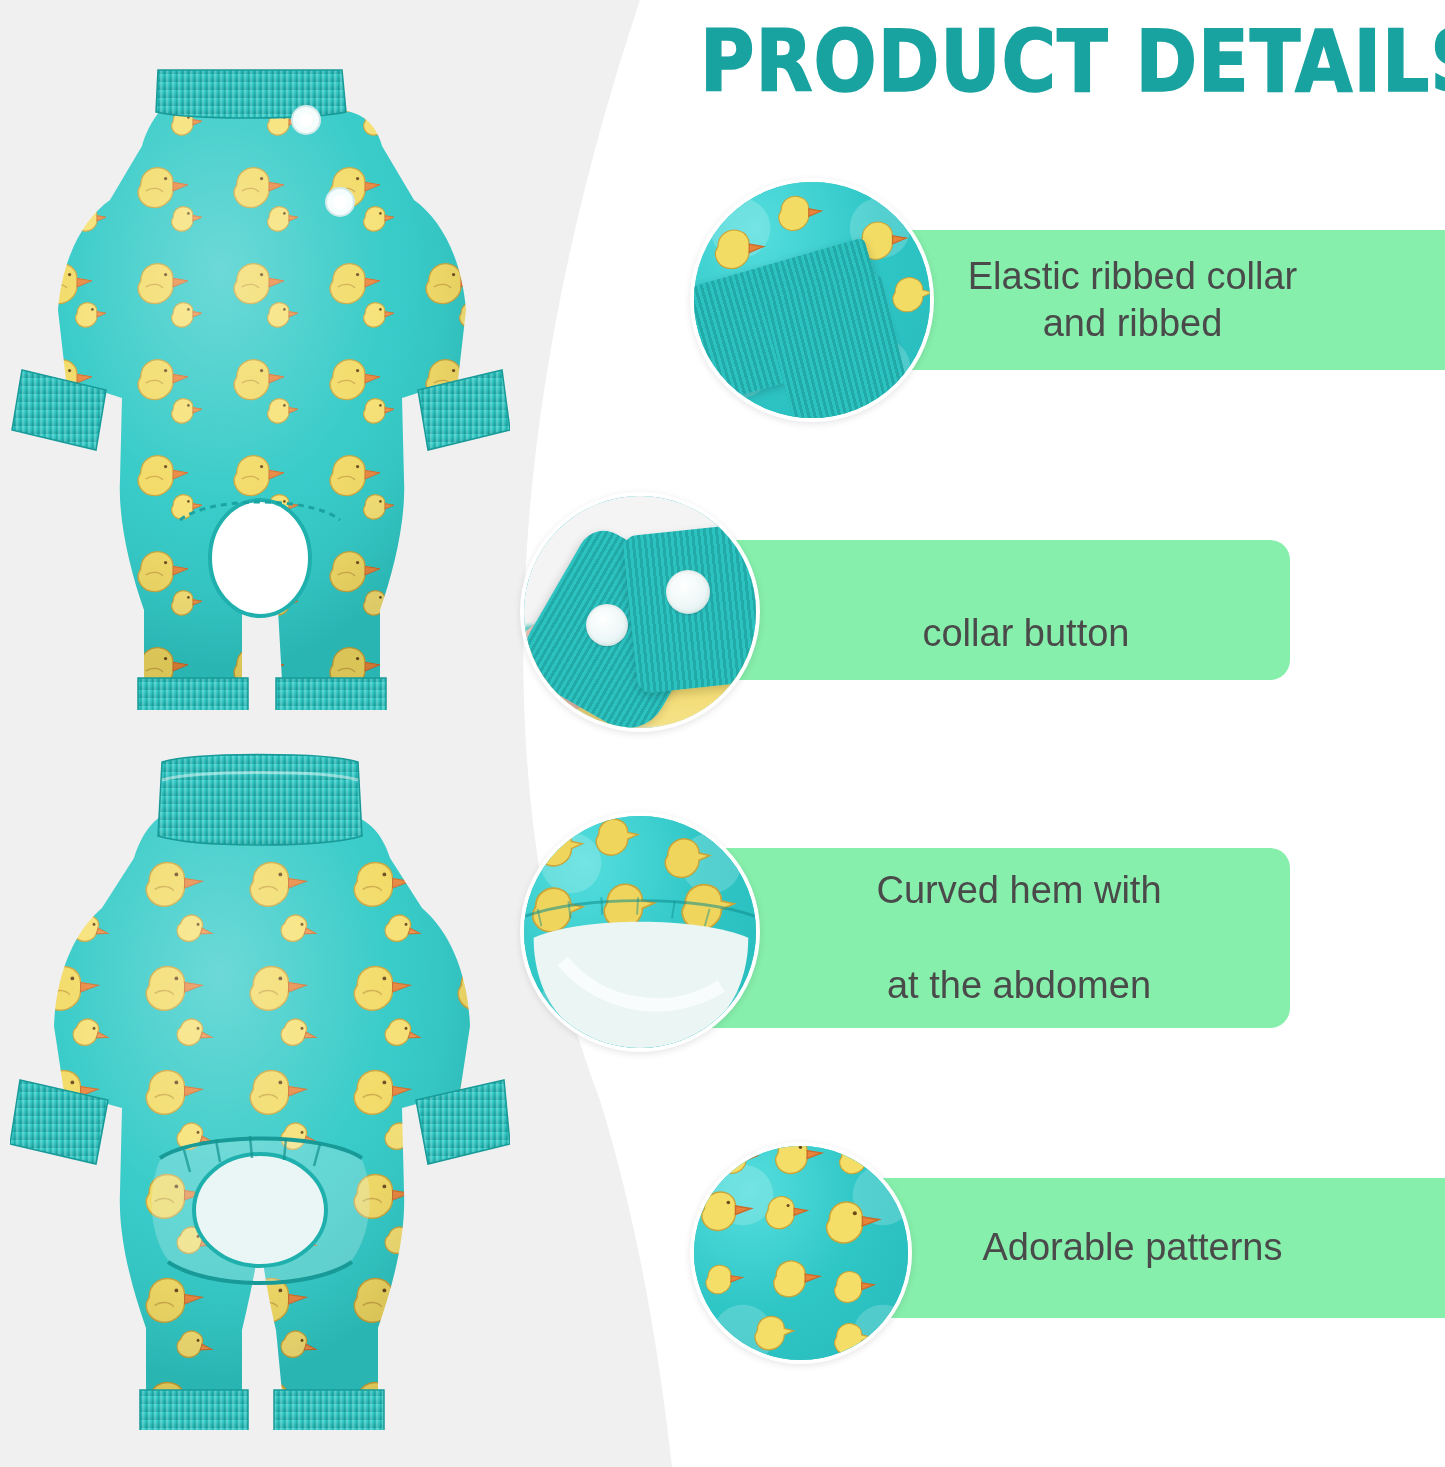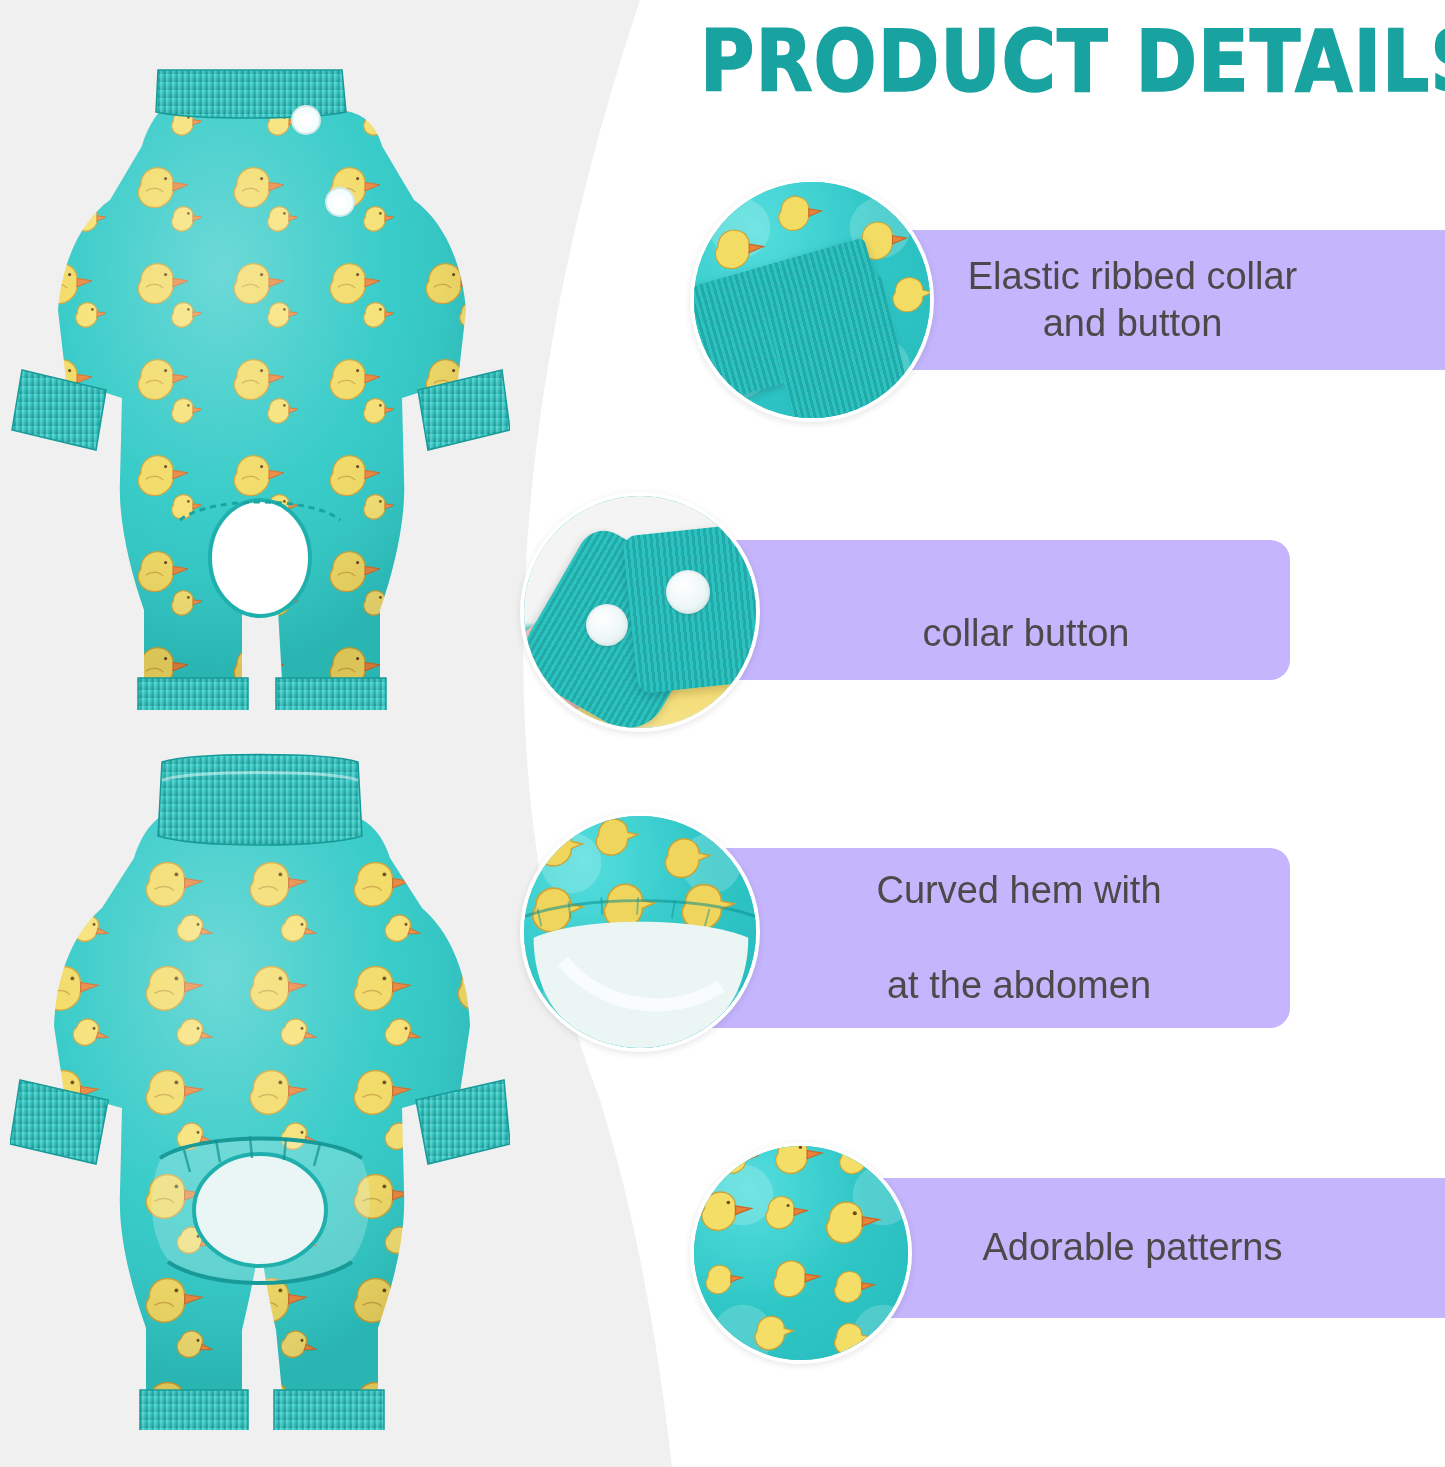--- a/index.html
+++ b/index.html
@@ -49,21 +49,21 @@
     -webkit-text-stroke: 1.5px #19a3a0;
   }
 
   
   .feature {
     position: absolute;
   }
 
   .label-panel {
     position: absolute;
-    background: #c4b5fd;
+    background: #86efac;
     border-radius: 20px;
     display: flex;
     align-items: center;
     justify-content: center;
     text-align: center;
     color: #4a4a4a;
     font-size: 38px;
     line-height: 1.25;
     padding: 8px 26px;
   }
@@ -253,21 +253,21 @@
       <path d="M150 418 C190 392 312 392 352 418" fill="none" stroke="#179a98" stroke-width="4"></path>
       <path d="M158 522 C200 550 300 550 342 522" fill="none" stroke="#179a98" stroke-width="4"></path>
       <path d="M174 410 l6 22 M206 400 l4 22 M240 396 l2 22 M276 398 l-2 22 M310 404 l-6 22" fill="none" stroke="#13918f" stroke-width="2.5" opacity="0.7"></path>
     </svg>
   </div>
 
   <div class="feature">
     <div class="label-panel flush-right" style="left:820px; top:230px; width:625px; height:140px;">
       <span style="display:block;">
         <span>Elastic ribbed collar</span><br>
-        <span>and button</span>
+        <span>and ribbed</span>
       </span>
     </div>
 
     <div class="photo-circle" style="left:690px; top:178px; width:244px; height:244px;">
       <div class="photo-inner">
         <div class="fabric"></div>
 
         <svg viewBox="0 0 244 244" style="position:absolute;inset:0;width:100%;height:100%">
           <g fill="#f3dc64" stroke="#c9a43a" stroke-width="2">
             <g transform="translate(68,8) scale(0.55)">

